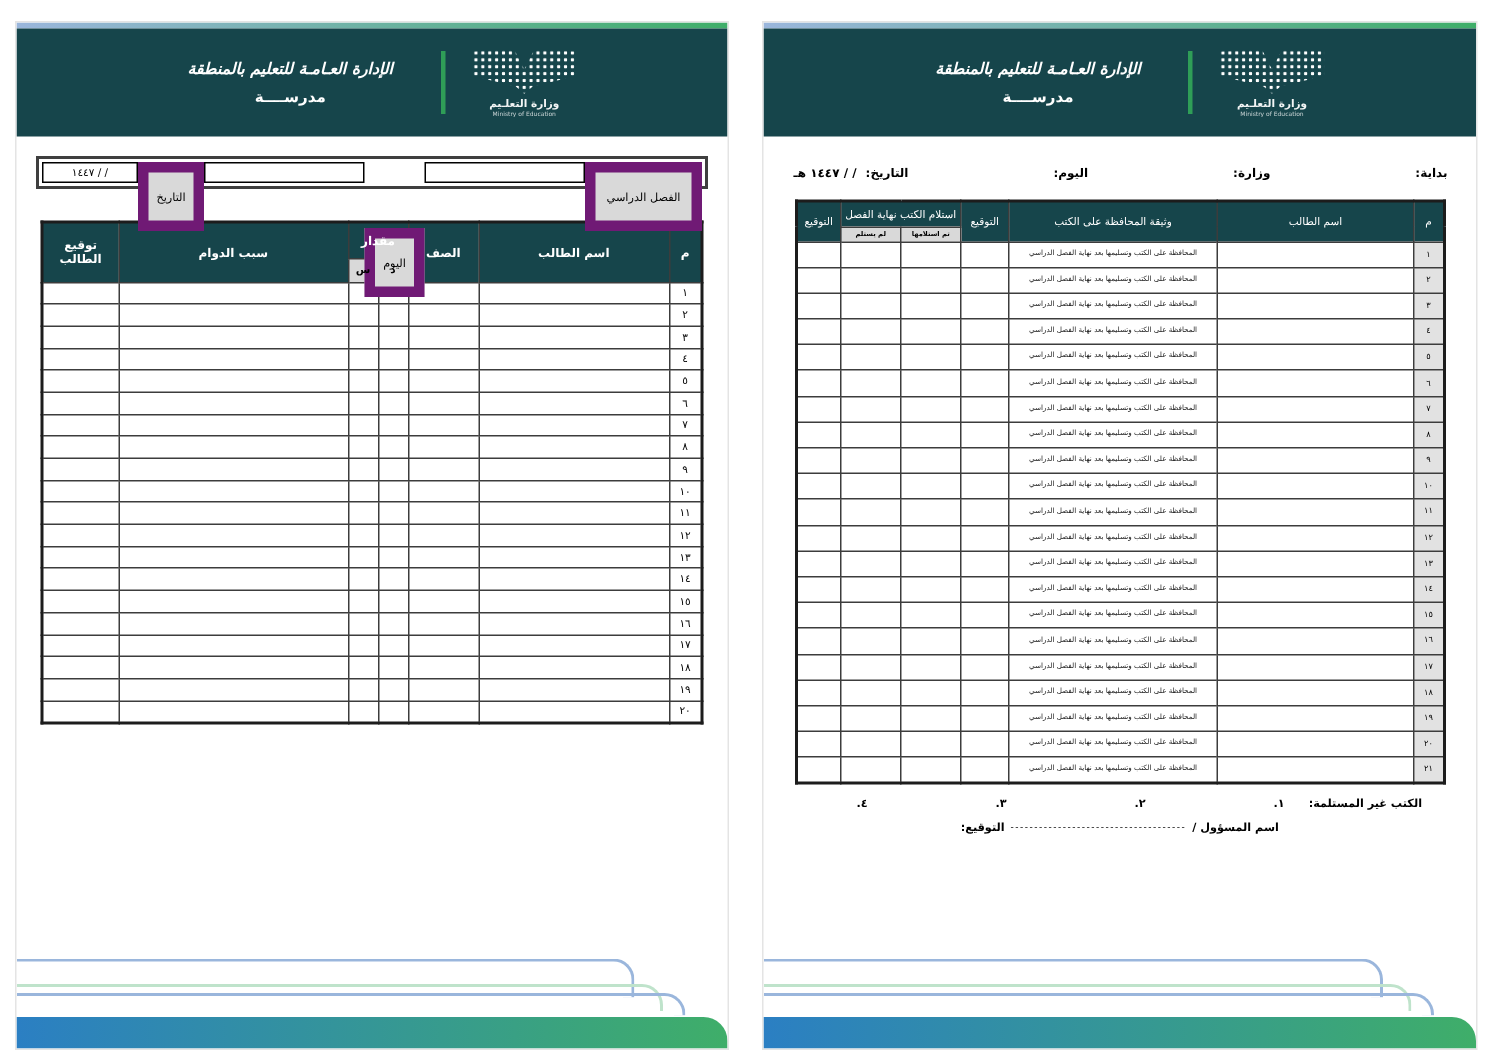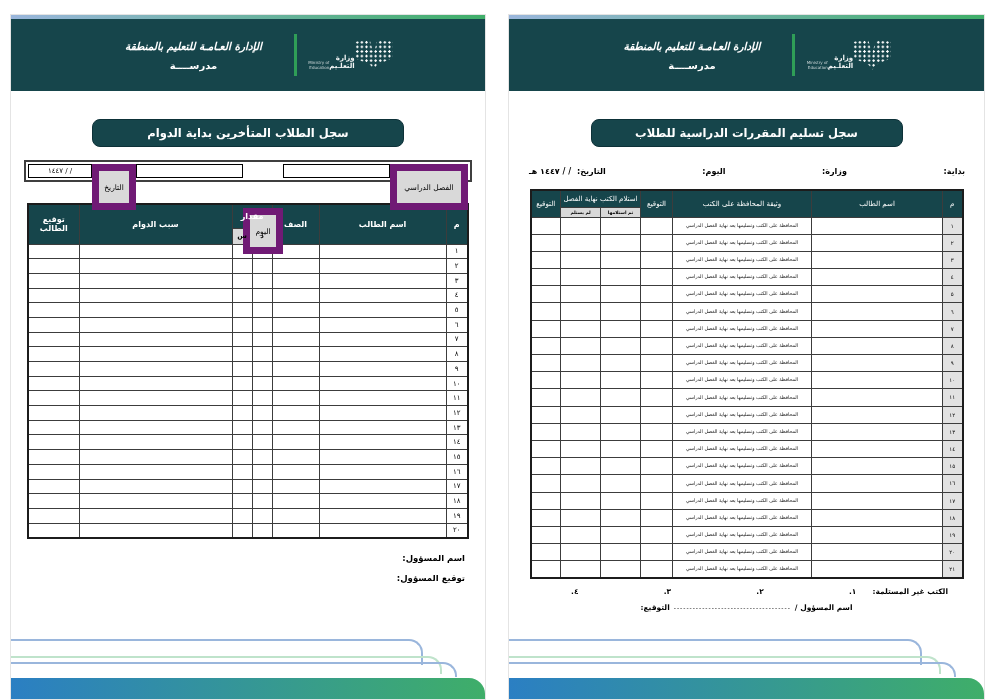--- a/index.html
+++ b/index.html
@@ -9,21 +9,21 @@
   *{box-sizing:border-box;margin:0;padding:0;}
   html,body{width:999px;height:700px;overflow:hidden;background:#fff;
     font-family:"DejaVu Sans","Liberation Sans",sans-serif;}
   .page{position:absolute;top:14px;height:686px;background:#fff;border:1px solid #e4e4e4;
     overflow:hidden;direction:rtl;}
   #page1{left:10px;width:476px;}
   #page2{left:508px;width:477px;}
   .top-strip{height:4px;background:linear-gradient(90deg,var(--line-blue),var(--band-green));}
   .band-header{height:72px;background:var(--teal);display:flex;align-items:center;
     justify-content:center;gap:10px;color:#fff;}
-  .logo-block{display:flex;flex-direction:row;align-items:flex-end;width:86px;}
+  .logo-block{display:flex;flex-direction:column;align-items:center;width:86px;}
   .logo-dots{width:70px;height:30px;
     background-image:radial-gradient(circle,#fff 1px,rgba(255,255,255,0) 1.35px);
     background-size:4.6px 4.6px;
     clip-path:polygon(0 6%,40% 0,50% 46%,60% 0,100% 6%,100% 60%,58% 84%,50% 100%,42% 84%,0 60%);}
   .ministry-ar{font-size:7px;font-weight:bold;margin-top:2px;opacity:.95;}
   .ministry-en{font-size:4px;opacity:.75;}
   .green-bar{width:3px;height:42px;background:var(--green);}
   .org-text{text-align:center;min-width:180px;}
   .org-line1{font-size:10.5px;font-weight:bold;letter-spacing:.3px;font-style:italic;}
   .org-line2{font-size:10px;font-weight:bold;margin-top:8px;}
@@ -96,21 +96,20 @@
       <div class="ministry-ar">وزارة التعلـيم</div>
       <div class="ministry-en">Ministry of Education</div>
     </div>
     <div class="green-bar"></div>
     <div class="org-text">
       <div class="org-line1">الإدارة العـامـة للتعليم بالمنطقة</div>
       <div class="org-line2">مدرســــة</div>
     </div>
   </div>
 
-  <div class="title-bar">سجل الطلاب المتأخرين بداية الدوام</div>
 
   <div class="fields-row">
     <div class="lbl w-sem">الفصل الدراسي</div>
     <div class="inp"></div>
     <div class="lbl w-day">اليوم</div>
     <div class="inp"></div>
     <div class="lbl w-date">التاريخ</div>
     <div class="date-box">/    /    ١٤٤٧</div>
   </div>
 
@@ -334,24 +333,20 @@
         <td></td>
         <td></td>
         <td></td>
         <td></td>
         <td></td>
         <td></td>
       </tr>
     </tbody>
   </table>
 
-  <div class="p1-footer">
-    <div class="line">اسم المسؤول:</div>
-    <div class="line">توقيع المسؤول:</div>
-  </div>
 
   <div class="page-bottom">
     <div class="curve c1"></div>
     <div class="curve c2"></div>
     <div class="curve c3"></div>
     <div class="band"></div>
   </div>
 </div>
 
 <div class="page" id="page2">
@@ -362,21 +357,20 @@
       <div class="ministry-ar">وزارة التعلـيم</div>
       <div class="ministry-en">Ministry of Education</div>
     </div>
     <div class="green-bar"></div>
     <div class="org-text">
       <div class="org-line1">الإدارة العـامـة للتعليم بالمنطقة</div>
       <div class="org-line2">مدرســــة</div>
     </div>
   </div>
 
-  <div class="title-bar">سجل تسليم المقررات الدراسية للطلاب</div>
 
   <div class="fields-inline">
     <span>بداية:</span>
     <span>وزارة:</span>
     <span>اليوم:</span>
     <span class="dt">
       <span>التاريخ:</span>
       <span>/    /    ١٤٤٧ هـ</span>
     </span>
   </div>

